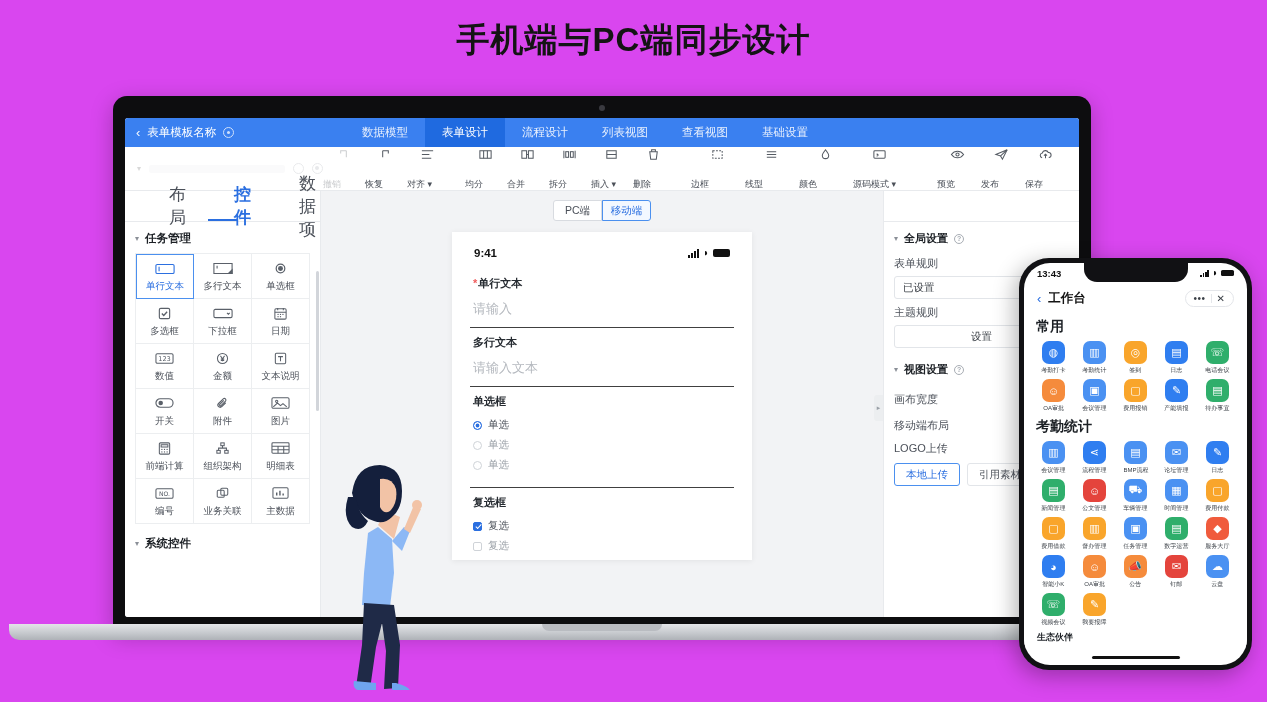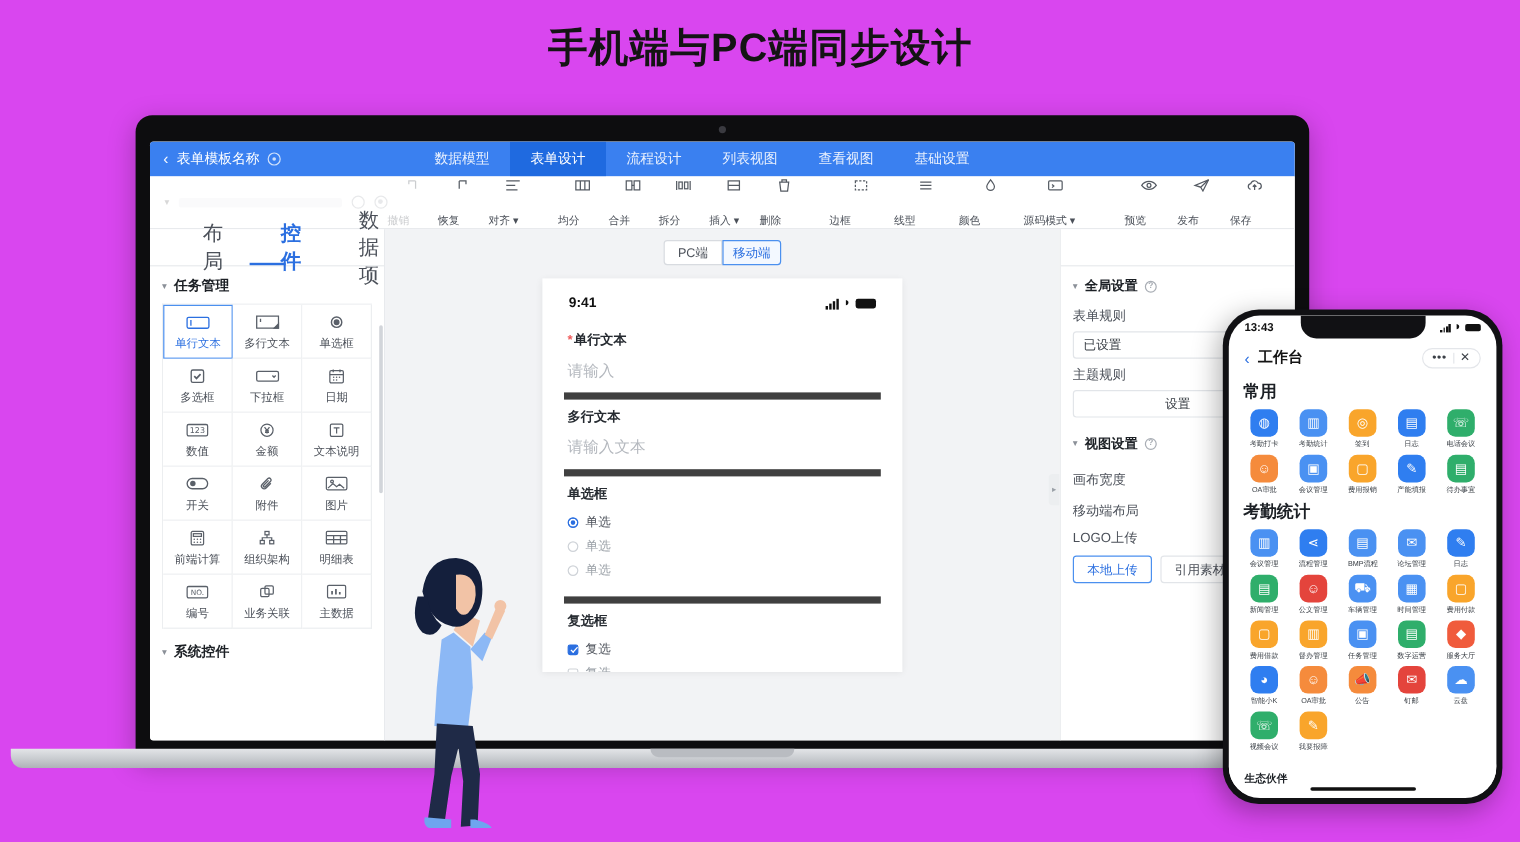--- a/index.html
+++ b/index.html
@@ -137,21 +137,21 @@
     height: 328px; box-shadow: 0 1px 6px rgba(0,0,0,.07); padding: 10px 18px;
     position: relative; overflow: hidden;
   }
   .pc-status { display: flex; align-items: center; justify-content: space-between; padding: 5px 4px 10px 4px; }
   .pc-time { font-size: 11.5px; font-weight: bold; color: #111; }
   .pc-sigs { display: flex; align-items: center; gap: 4px; }
   .bars { display: flex; align-items: flex-end; gap: 1px; height: 9px; }
   .bars i { width: 2px; background: #111; display: block; }
   .wifi-g { font-size: 10px; color:#111; line-height: 1; }
   .batt { width: 17px; height: 8px; background: #111; border-radius: 2px; }
-  .fld { padding: 7px 3px 9px 3px; border-bottom: 6px solid #404040; }
+  .fld { padding: 7px 3px 9px 3px; border-bottom: 1px solid #404040; }
   .fld-label { font-size: 11px; font-weight: bold; color: #262b31; margin-bottom: 9px; }
   .req { color: #f05b5b; margin-right: 1px; }
   .fld-ph { font-size: 13px; color: #b5b9bf; }
   .opt-row { display: flex; align-items: center; gap: 6px; margin-bottom: 6px; font-size: 10.5px; color: #9aa0a7; }
   .radio { width: 9px; height: 9px; border-radius: 50%; border: 1.4px solid #cfd3d8; }
   .radio.on { border-color: #2b6fe0; background: #2b6fe0; box-shadow: inset 0 0 0 1.6px #fff; }
   .cbox { width: 9px; height: 9px; border-radius: 2px; border: 1.4px solid #cfd3d8; }
   .cbox.on { background: #2b6fe0; border-color: #2b6fe0; position: relative; }
   .cbox.on::after {
     content:""; position:absolute; left:2.6px; top:.6px; width:2.4px; height:5px;
@@ -226,21 +226,21 @@
   .ph-scroll { height: calc(100% - 52px); overflow: hidden; padding: 0 9px; position: relative; }
   .grp-title { font-size: 14px; font-weight: bold; color: #1c2025; margin: 5px 0 5px 3px; }
   .app-grid { display: grid; grid-template-columns: repeat(5, 1fr); row-gap: 4px; }
   .app-cell { display:flex; flex-direction:column; align-items:center; gap: 2px; }
   .app-ico {
     width: 23px; height: 23px; border-radius: 7px;
     display:flex; align-items:center; justify-content:center; color:#fff; font-size: 11px;
   }
   .app-lbl { font-size: 6.2px; color: #3b4047; white-space: nowrap; transform: scale(.97); }
   .ph-footer {
-    position:absolute; bottom:4px; left:0; width:100%; height: 24px;
+    position:absolute; bottom:16px; left:0; width:100%; height: 24px;
     display:flex; align-items:center; padding: 0 13px; background:#fff;
   }
   .ph-foot-txt { font-size: 9px; font-weight:bold; color:#1c2025; }
   .home-ind { position:absolute; bottom:6px; left:50%; transform:translateX(-50%); width: 88px; height: 3.4px; background:#111; border-radius:3px;}
 
   
   .char { position: absolute; left: 318px; top: 455px; width: 118px; height: 235px; }
 </style>
 </head>
 <body>

